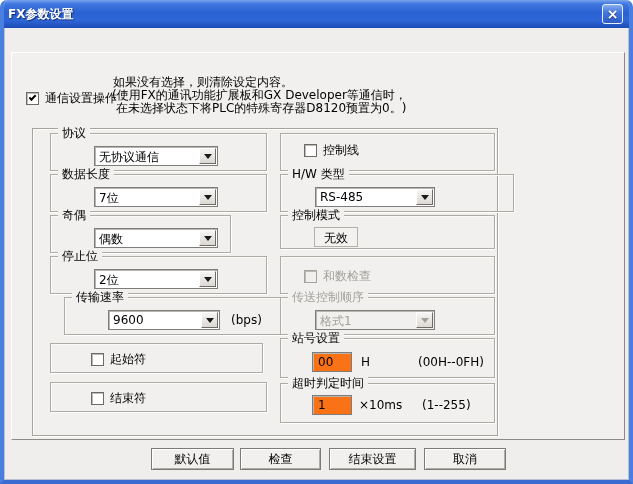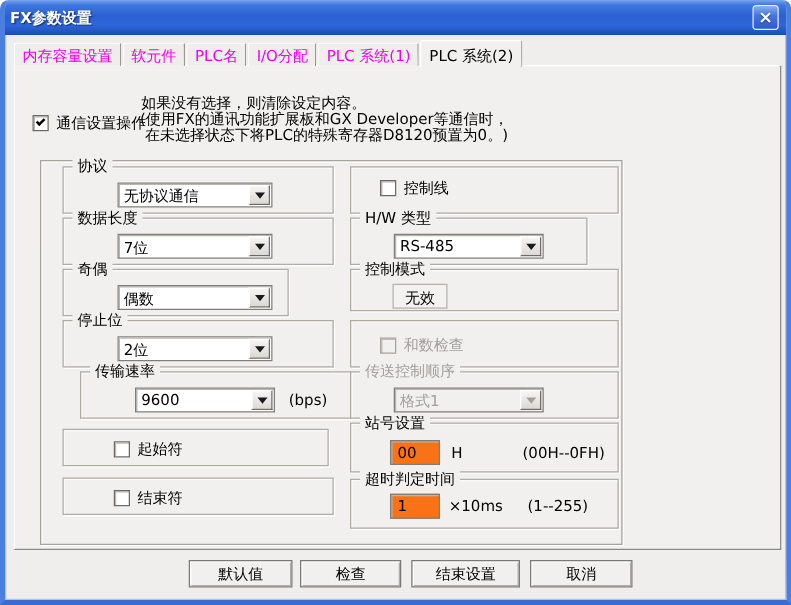--- a/index.html
+++ b/index.html
@@ -111,28 +111,20 @@
 
 <div class="dialog">
 
   <div class="titlebar">
     <span>FX参数设置</span>
   </div>
   <div class="close-btn">
     <span>×</span>
   </div>
 
-  <div class="tabstrip">
-    <div class="tab"><span>内存容量设置</span></div>
-    <div class="tab"><span>软元件</span></div>
-    <div class="tab"><span>PLC名</span></div>
-    <div class="tab"><span>I/O分配</span></div>
-    <div class="tab"><span>PLC 系统(1)</span></div>
-    <div class="tab active"><span>PLC 系统(2)</span></div>
-  </div>
 
   <div class="page"></div>
 
   <div class="abs cb-row" style="left:22px; top:90px; z-index:5;">
     <span class="cb-box">
         <span class="checkmark"></span>
       </span>
     <span>通信设置操作</span>
   </div>
   <div class="abs note-line" style="left:109px; top:76px; z-index:5;">如果没有选择，则清除设定内容。</div>
@@ -206,21 +198,21 @@
     </div>
   </div>
 
   <div class="gb" style="left:276px; top:133px; width:215px; height:38px; z-index:5;">
     <div class="cb-row" style="position:absolute; left:23px; top:8px;">
       <span class="cb-box"></span>
       <span>控制线</span>
     </div>
   </div>
 
-  <div class="gb" style="left:276px; top:174px; width:190px; height:38px; z-index:5;">
+  <div class="gb" style="left:276px; top:174px; width:234px; height:38px; z-index:5;">
     <span class="gb-label">H/W 类型</span>
     <div class="combo" style="left:34px; top:12px; width:120px;">
       <span class="combo-text">RS-485</span>
       <span class="combo-btn">
           <span class="arrow-down"></span>
         </span>
     </div>
   </div>
 
   <div class="gb" style="left:276px; top:215px; width:215px; height:34px; z-index:5;">

